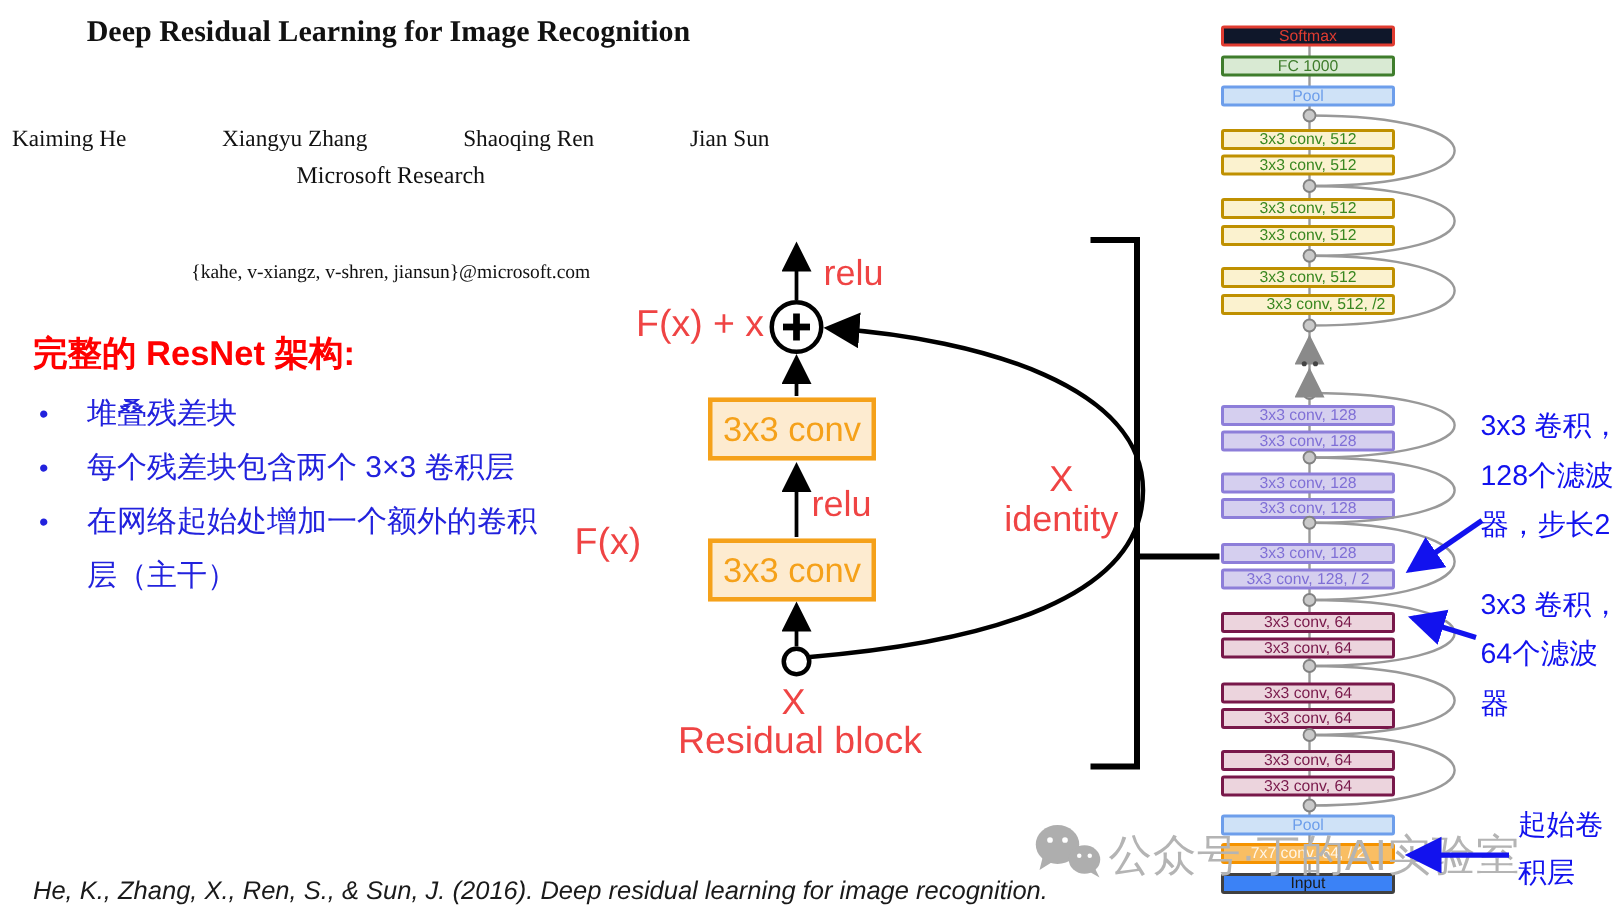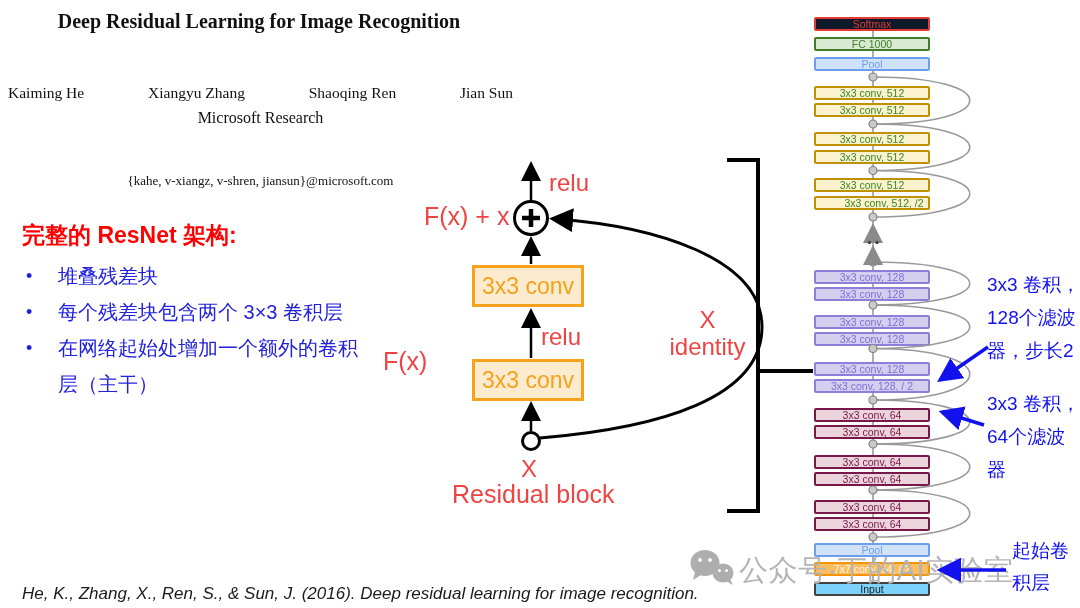--- a/index.html
+++ b/index.html
@@ -39,21 +39,21 @@
   
   .arch-box{position:absolute;left:814px;width:116px;height:14px;border:2px solid;border-radius:2px;
             box-sizing:border-box;text-align:center;font-size:10.5px;line-height:10px;z-index:6;}
   .g-softmax{background:#0f172a;border-color:#E03C31;color:#E03C31;}
   .g-fc{background:#D9EAD3;border-color:#3F7D2C;color:#3F7D2C;}
   .g-pool{background:#CFE2F7;border-color:#6D9EEB;color:#6D9EEB;}
   .g-conv512{background:#FBF2CF;border-color:#BF9000;color:#38871F;}
   .g-conv128{background:#D5CFEF;border-color:#8D7ED9;color:#7F6FD6;}
   .g-conv64{background:#ECD4DD;border-color:#78184A;color:#78184A;}
   .g-stem{background:#F9BE63;border-color:#F59300;color:#FFF6E8;}
-  .g-input{background:#7dd3fc;border-color:#404040;color:#1a1a1a;}
+  .g-input{background:#3b82f6;border-color:#404040;color:#1a1a1a;}
 
   
   .blue-anno{color:#1212EE;font-size:19px;line-height:33px;white-space:pre-line;z-index:16;}
   .anno-128{left:987px;top:268px;}
   .anno-64{left:987px;top:387px;}
   .anno-stem{left:1012px;top:535px;line-height:32px;}
 
   
   .watermark-text{left:739px;top:551px;font-size:29px;color:#B4B4B4;letter-spacing:0.5px;z-index:12;}
 

